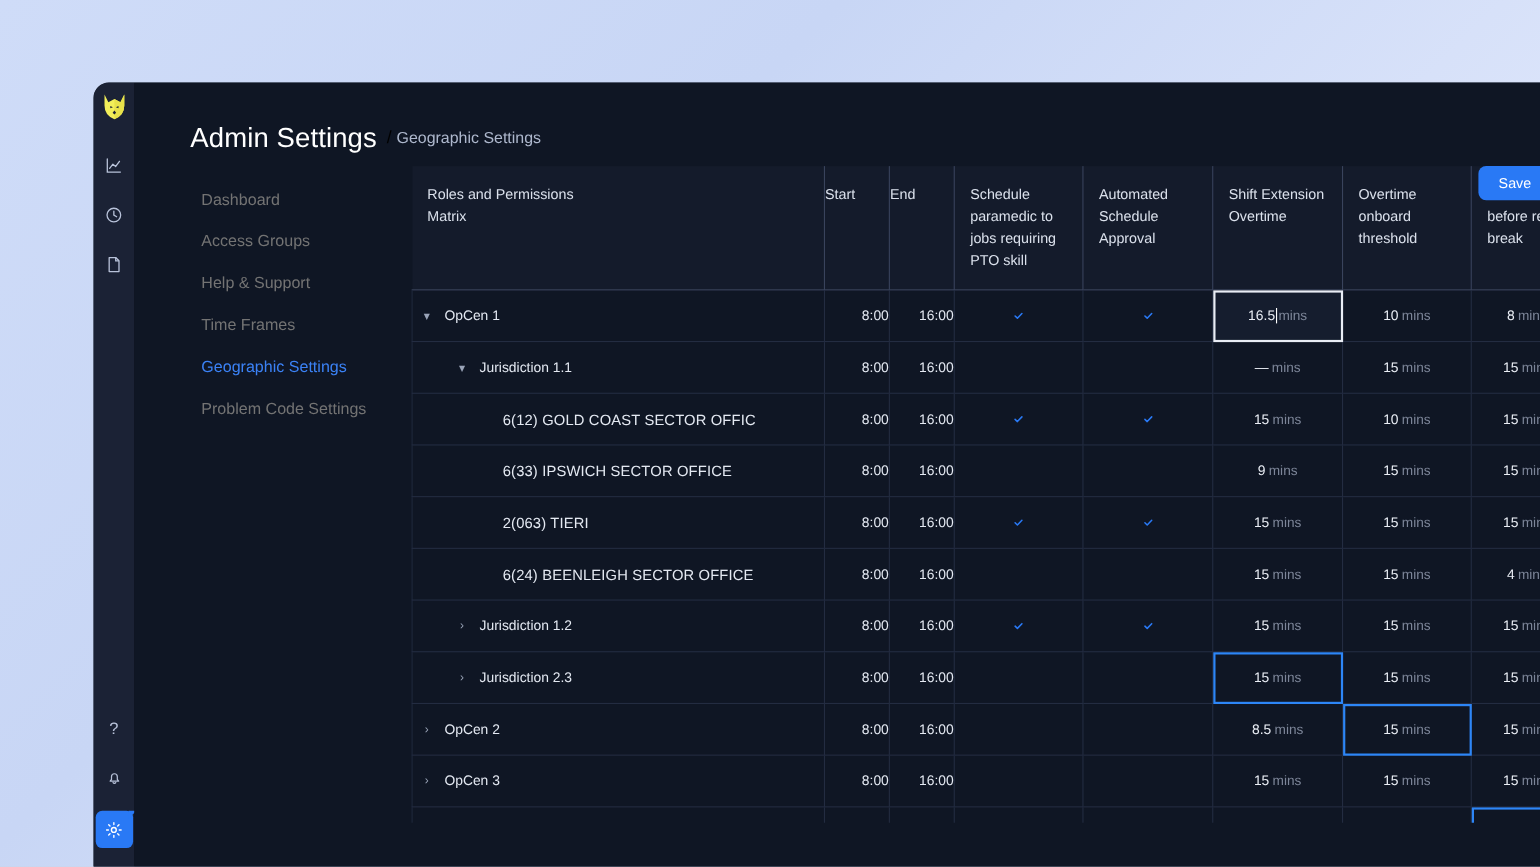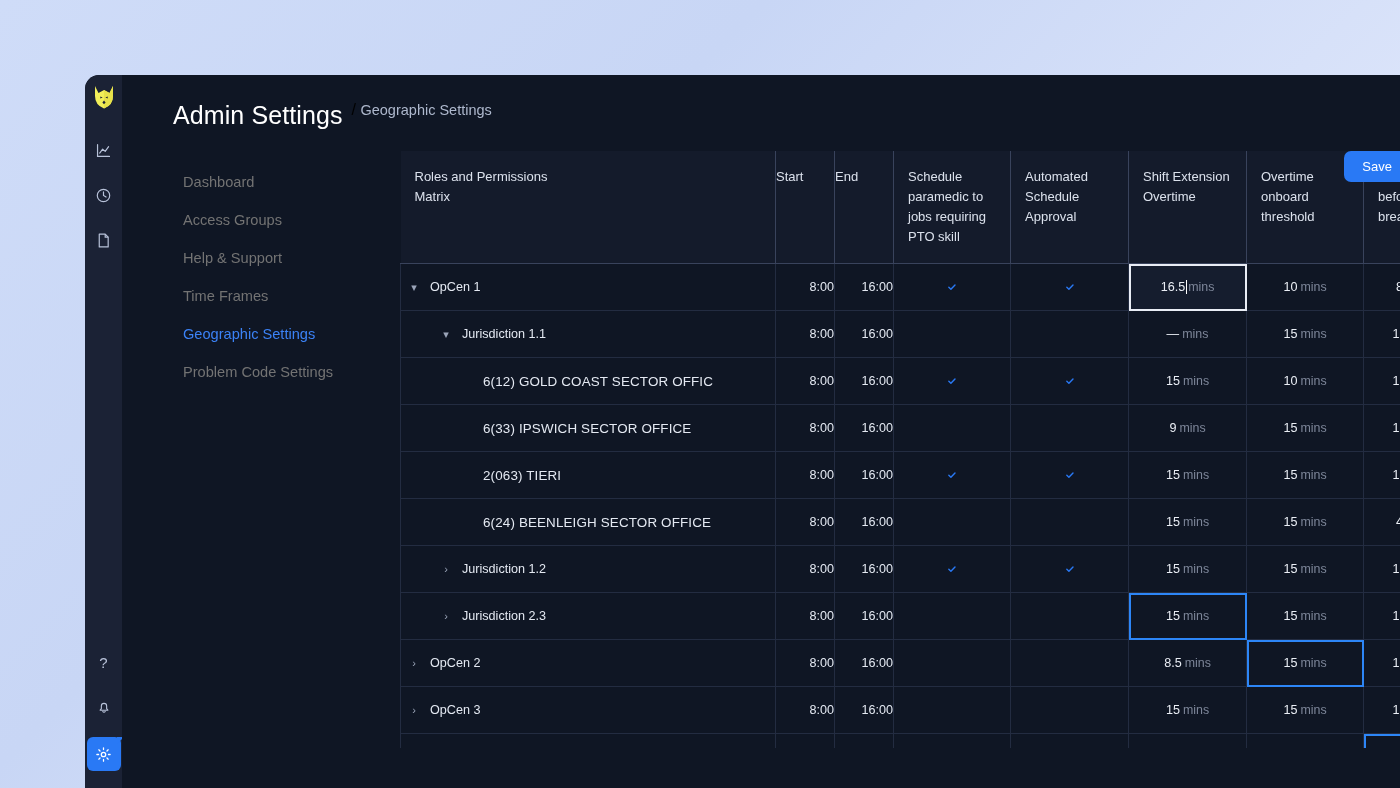--- a/index.html
+++ b/index.html
@@ -54,21 +54,21 @@
     width: 0; height: 0;
     border-top: 7px solid #2979f5;
     border-right: 7px solid transparent;
   }
 
   
   #main { flex: 1 1 auto; position: relative; overflow: hidden; background: #0f1624; }
 
   #page-header {
     padding: 26px 0 0 51px;
-    display: flex; align-items: flex-start; gap: 9px;
+    display: flex; align-items: center; gap: 9px;
     height: 76px;
   }
   #page-title { font-size: 25px; color: #ffffff; font-weight: 400; letter-spacing: .1px; }
   #breadcrumb-current { font-size: 14.5px; color: #aeb8cd; }
 
   #save-row { position: absolute; right: 0; top: 76px; height: 40px; }
   #save-button {
     position: absolute; right: -16px; top: 0;
     background: #2979f5; color: #fff;
     border: none; border-radius: 7px;
@@ -85,21 +85,21 @@
     padding-left: 61px; padding-top: 12px;
   }
   .nav-item {
     font-size: 14.6px; color: #737373;
     padding: 11px 0 11px 0;
     cursor: pointer; white-space: nowrap;
   }
   .nav-item.active { color: #3b82f6; }
 
   
-  #table-wrap { flex: 1 1 auto; overflow: hidden; margin-left: 26px; }
+  #table-wrap { flex: 1 1 auto; overflow: hidden; }
   table#matrix {
     border-collapse: collapse;
     width: 1064px;
     table-layout: fixed;
   }
   table#matrix th, table#matrix td {
     border: 1px solid #2a3category;
   }
   table#matrix th {
     border: 1px solid #39435c;

